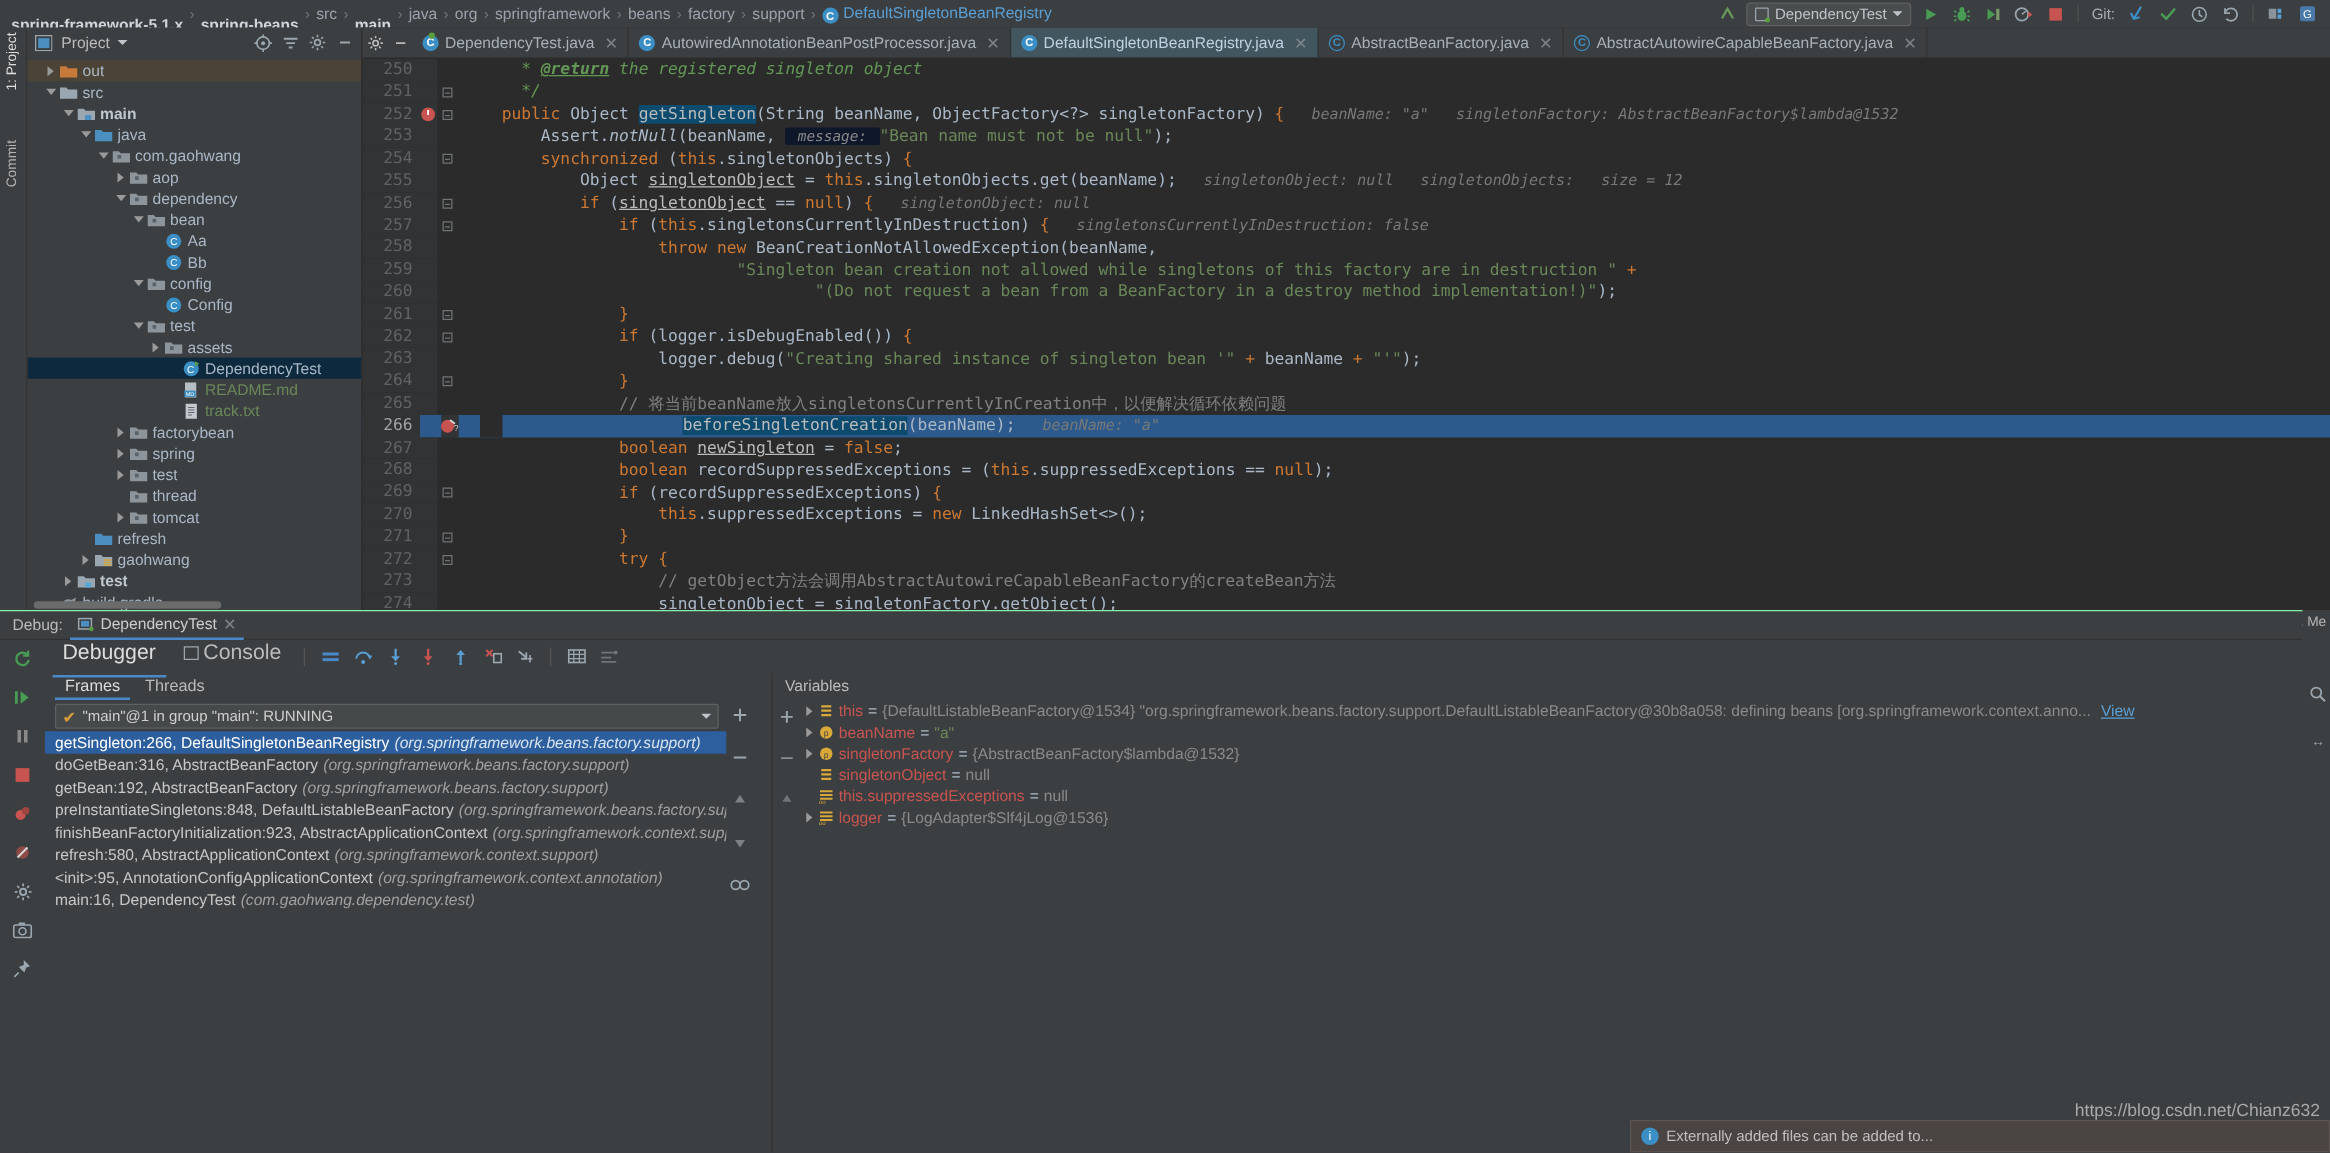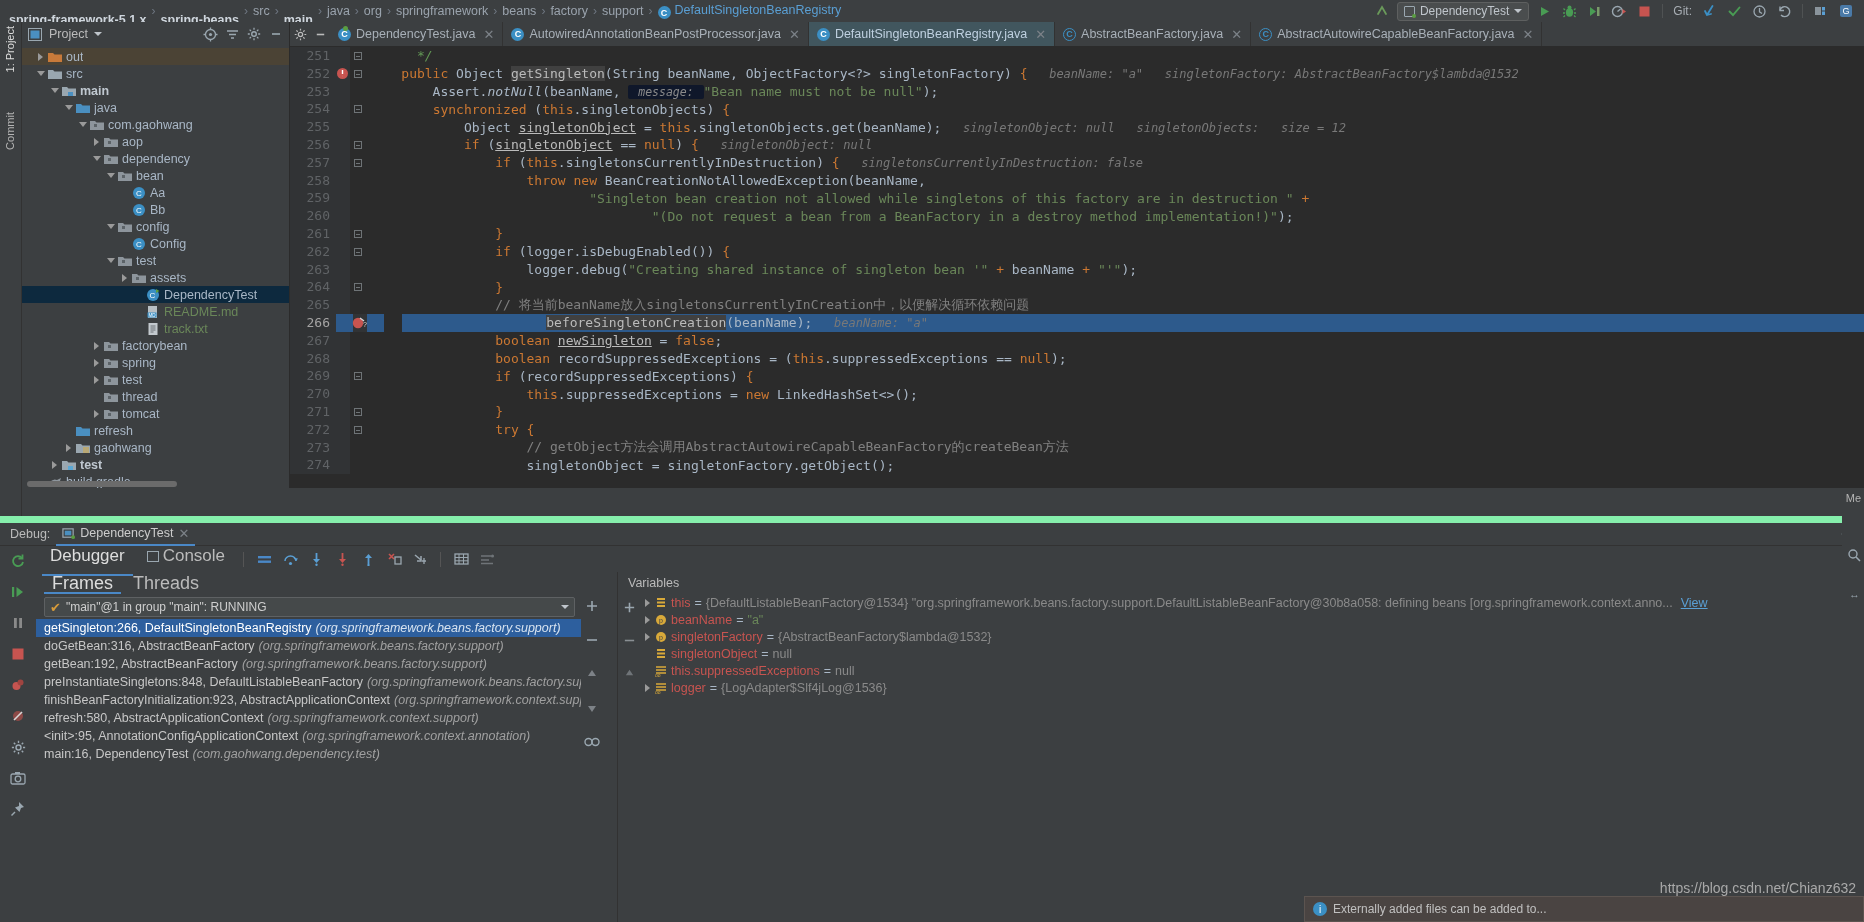--- a/index.html
+++ b/index.html
@@ -133,29 +133,29 @@
   .code { padding-left: 2px; }
 
   .k  { color: #cc7832; }      
   .s  { color: #6a8759; }      
   .c  { color: #808080; }      
   .jd { color: #629755; font-style: italic; }  
   .jdt{ color: #629755; font-style: italic; text-decoration: underline; font-weight:bold;}      
   .t  { color: #a9b7c6; }      
   .hint { color: #787878; font-style: italic; font-size: 12px; }
   .hintbox { background:#0f172a; color:#8a8a8a; font-style:italic; font-size:11.5px; padding:0 3px; border-radius:2px;}
-  .mhl { background: #404040; }  
+  .mhl { background: #0c4a6e; }  
   .u  { text-decoration: underline; }
   .fold { position:absolute; left:4px; top:5px; width:8px;height:8px;border:1px solid #6e7376; }
   .fold:after{content:'';position:absolute;left:1px;top:3px;width:4px;height:1px;background:#6e7376;}
 
   
   .debug {
     position: absolute; left: 0; top: 488px; right: 0; bottom: 0;
-    background: #3c3f41; border-top: 7px solid #86efac; margin-top: 28px;
+    background: #3c3f41; border-top: 1px solid #86efac;
   }
   .dbg-head {
     height: 23px; display: flex; align-items: center; padding-left: 10px; gap: 6px;
     border-bottom: 1px solid #323232;
   }
   .dbg-head .lbl { color: #bbb; font-size: 12.5px; }
   .dbg-tab {
     display:flex;align-items:center;gap:5px; padding: 0 6px; height: 23px;
     border-bottom: 2px solid #4a88c7; color:#ccc; font-size:12.5px;
   }
@@ -168,21 +168,21 @@
   .dbg-tabs2 {
     height: 26px; display:flex; align-items:center; gap: 6px; padding-left: 6px;
   }
   .st { font-size: 17px; color:#bbb; padding: 0 8px; height:33px; line-height:26px; cursor:pointer;}
   .st.on { border-bottom: 2px solid #4a88c7; color:#ddd; }
   .tsep { width:1px;height:15px;background:#555;margin:0 4px;}
   .ti { width:20px;height:20px;display:flex;align-items:center;justify-content:center;cursor:pointer;}
 
   .frames-pane { position:absolute; left:0; top:26px; width:545px; bottom:0; }
   .ft-tabs { height:22px; display:flex; align-items:center; gap:4px; padding-left:8px;}
-  .ft { font-size:18px; color:#bbb; padding:0 8px; height:22px; line-height:22px; cursor:pointer;}
+  .ft { font-size:13px; color:#bbb; padding:0 8px; height:22px; line-height:22px; cursor:pointer;}
   .ft.on { border-bottom:2px solid #4a88c7; color:#ddd;}
   .thread-sel {
     margin: 3px 6px 0 8px; height: 20px; display:flex;align-items:center;gap:5px;
     background:#45494a; border:1px solid #5e6163; border-radius:2px; padding:0 5px;
     font-size:12px; color:#cfcfcf;
   }
   .thread-sel .spacer{flex:1;}
   .frame-list { margin-top: 2px; }
   .frame {
     height: 18px; display:flex;align-items:center; padding-left:8px; white-space:nowrap;
@@ -713,20 +713,21 @@
             <span class="x">✕</span>
           </div>
           <div class="tab">
             <span class="cls-ic abs">C</span>
             <span>AbstractAutowireCapableBeanFactory.java</span>
             <span class="x">✕</span>
           </div>
         </div>
     </div>
     <div class="codearea" id="codearea">
+        <div class="cline"><span class="ln">250</span><span class="gut2"></span><span class="gut3"></span><span class="code"><span class="jd">      * </span><span class="jdt">@return</span><span class="jd"> the registered singleton object</span></span></div>
         <div class="cline"><span class="ln">251</span><span class="gut2"></span><span class="gut3"><span class="fold"></span></span><span class="code"><span class="jd">      */</span></span></div>
         <div class="cline"><span class="ln">252</span><span class="gut2"><svg width="13" height="13" style="position:absolute;left:0;top:2px" viewBox="0 0 13 13">
               <circle cx="6.5" cy="6.5" r="5.5" fill="#c75450"></circle>
               <path d="M6.5 3 V7 M6.5 9 h.1" stroke="#fff" stroke-width="1.4"></path>
             </svg></span><span class="gut3"><span class="fold"></span></span><span class="code"><span class="t">    </span><span class="k">public</span><span class="t"> Object </span><span class="mhl">getSingleton</span><span class="t">(String beanName, ObjectFactory&lt;?&gt; singletonFactory) </span><span class="k">{</span><span class="hint">   beanName: "a"   singletonFactory: AbstractBeanFactory$lambda@1532</span></span></div>
         <div class="cline"><span class="ln">253</span><span class="gut2"></span><span class="gut3"></span><span class="code"><span class="t">        Assert.</span><span class="t" style="font-style: italic;">notNull</span><span class="t">(beanName, </span><span class="hintbox"> message: </span><span class="s">"Bean name must not be null"</span><span class="t">);</span></span></div>
         <div class="cline"><span class="ln">254</span><span class="gut2"></span><span class="gut3"><span class="fold"></span></span><span class="code"><span class="t">        </span><span class="k">synchronized</span><span class="t"> (</span><span class="k">this</span><span class="t">.singletonObjects) </span><span class="k">{</span></span></div>
         <div class="cline"><span class="ln">255</span><span class="gut2"></span><span class="gut3"></span><span class="code"><span class="t">            Object </span><span class="u">singletonObject</span><span class="t"> = </span><span class="k">this</span><span class="t">.singletonObjects.get(beanName);</span><span class="hint">   singletonObject: null   singletonObjects:   size = 12</span></span></div>
         <div class="cline"><span class="ln">256</span><span class="gut2"></span><span class="gut3"><span class="fold"></span></span><span class="code"><span class="t">            </span><span class="k">if</span><span class="t"> (</span><span class="u">singletonObject</span><span class="t"> == </span><span class="k">null</span><span class="t">) </span><span class="k">{</span><span class="hint">   singletonObject: null</span></span></div>
         <div class="cline"><span class="ln">257</span><span class="gut2"></span><span class="gut3"><span class="fold"></span></span><span class="code"><span class="t">                </span><span class="k">if</span><span class="t"> (</span><span class="k">this</span><span class="t">.singletonsCurrentlyInDestruction) </span><span class="k">{</span><span class="hint">   singletonsCurrentlyInDestruction: false</span></span></div>

